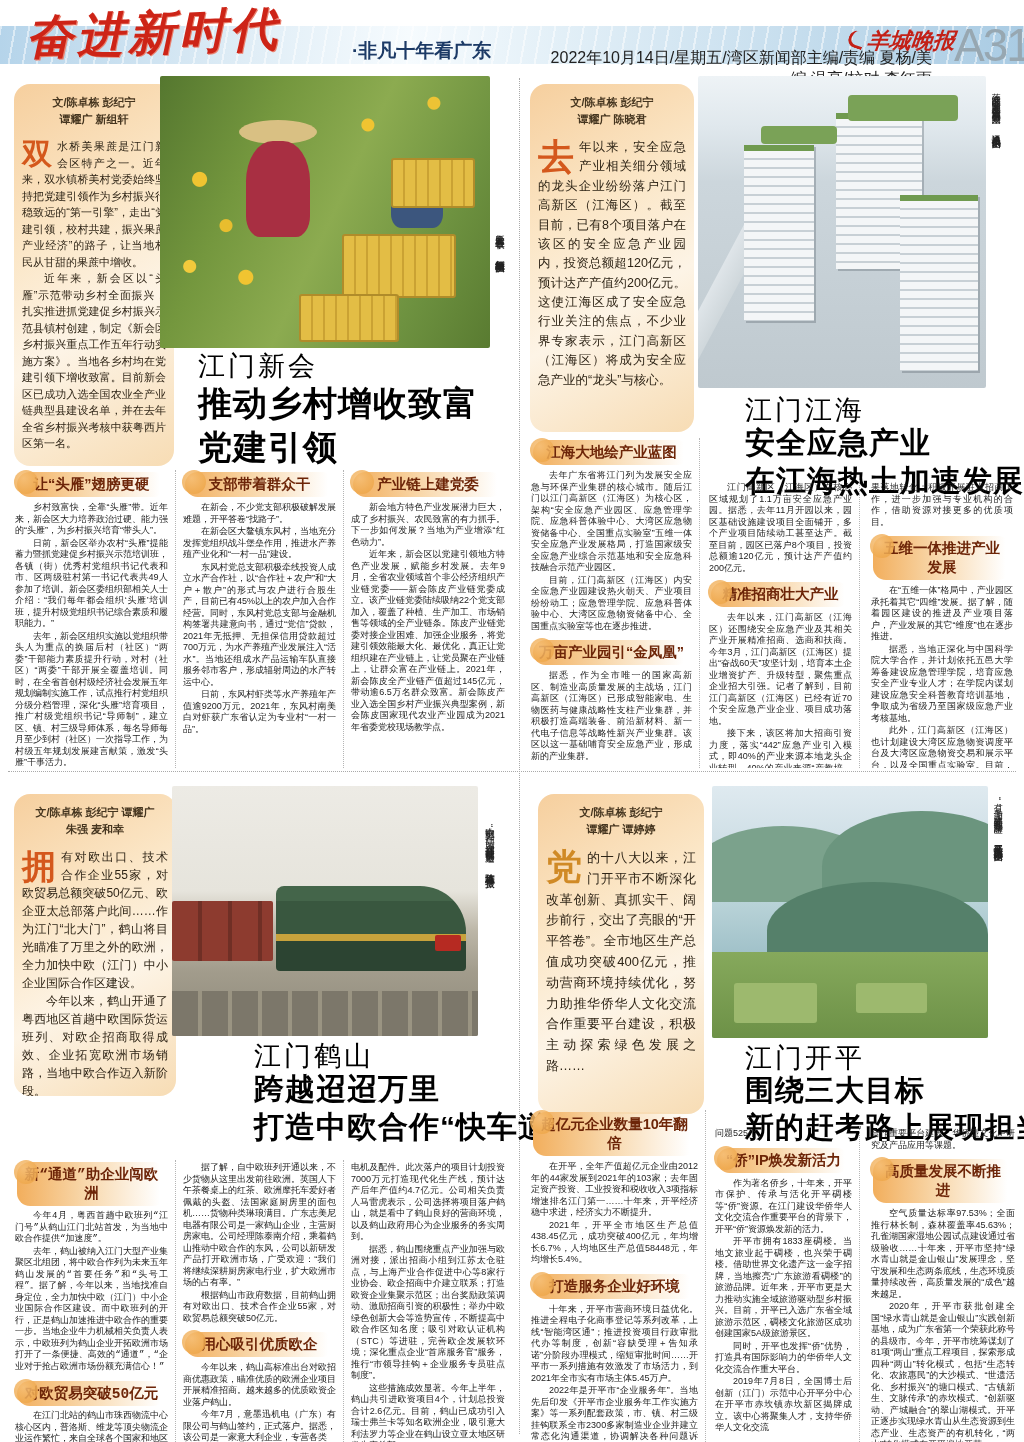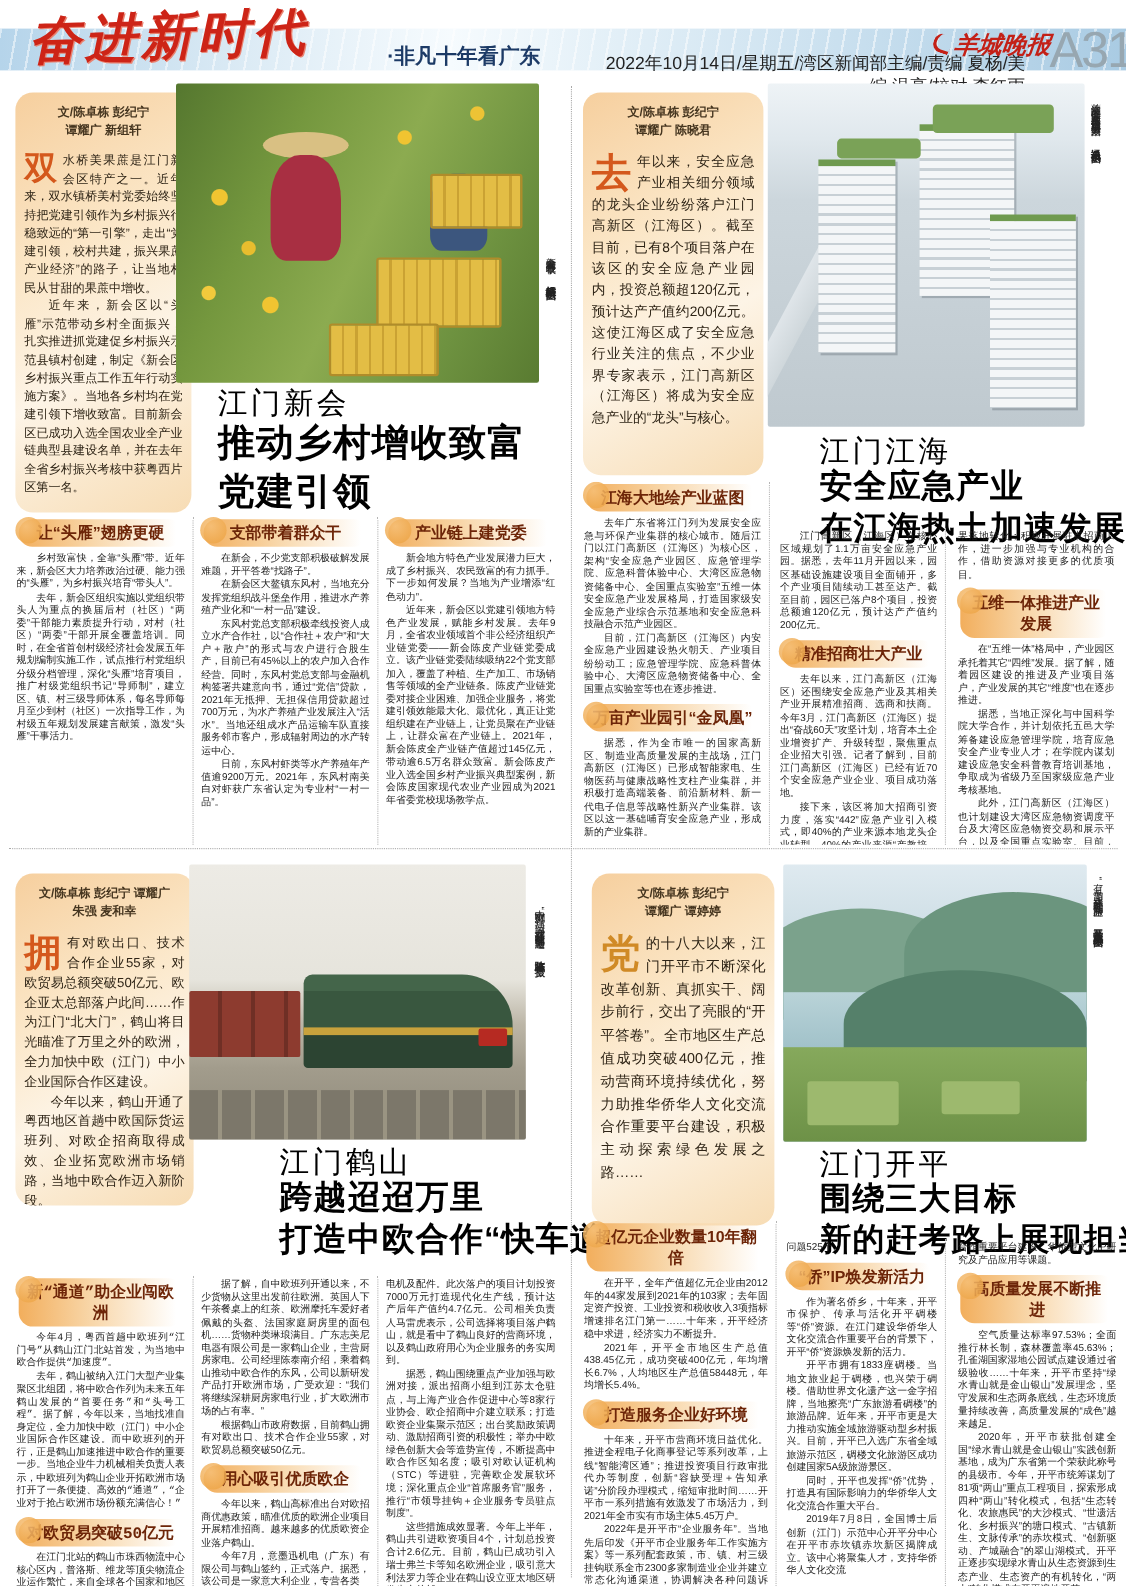--- a/index.html
+++ b/index.html
@@ -127,20 +127,21 @@
   </div>
   <div class="kicker" style="left:190px;top:272px;">江门新会</div>
   <div class="headline" style="left:190px;top:306px;font-size:34px;">
     <div>推动乡村增收致富</div>
     <div>党建引领</div>
   </div>
   <div class="cols" style="left:0;top:394px;width:504px;height:298px;">
     <div class="col" style="width:168px;">
       <div class="sec-title top">让“头雁”翅膀更硬</div>
       <p>乡村致富快，全靠“头雁”带。近年来，新会区大力培养政治过硬、能力强的“头雁”，为乡村振兴培育“带头人”。</p>
+      <p>日前，新会区举办农村“头雁”提能蓄力暨抓党建促乡村振兴示范培训班，各镇（街）优秀村党组织书记代表和市、区两级驻村第一书记代表共49人参加了培训。新会区委组织部相关人士介绍：“我们每年都会组织‘头雁’培训班，提升村级党组织书记综合素质和履职能力。”</p>
       <p>去年，新会区组织实施以党组织带头人为重点的换届后村（社区）“两委”干部能力素质提升行动，对村（社区）“两委”干部开展全覆盖培训。同时，在全省首创村级经济社会发展五年规划编制实施工作，试点推行村党组织分级分档管理，深化“头雁”培育项目，推广村级党组织书记“导师制”，建立区、镇、村三级导师体系，每名导师每月至少到村（社区）一次指导工作，为村级五年规划发展建言献策，激发“头雁”干事活力。</p>
     </div>
     <div class="col" style="width:168px;">
       <div class="sec-title top">支部带着群众干</div>
       <p>在新会，不少党支部积极破解发展难题，开平答卷“找路子”。</p>
       <p>在新会区大鳌镇东风村，当地充分发挥党组织战斗堡垒作用，推进水产养殖产业化和“一村一品”建设。</p>
       <p>东风村党总支部积极牵线投资人成立水产合作社，以“合作社＋农户”和“大户＋散户”的形式与农户进行合股生产，目前已有45%以上的农户加入合作经营。同时，东风村党总支部与金融机构签署共建意向书，通过“党信”贷款，2021年无抵押、无担保信用贷款超过700万元，为水产养殖产业发展注入“活水”。当地还组成水产品运输车队直接服务邻市客户，形成辐射周边的水产转运中心。</p>
       <p>日前，东风村虾类等水产养殖年产值逾9200万元。2021年，东风村南美白对虾获广东省认定为专业村“一村一品”。</p>
     </div>
     <div class="col" style="width:168px;">

